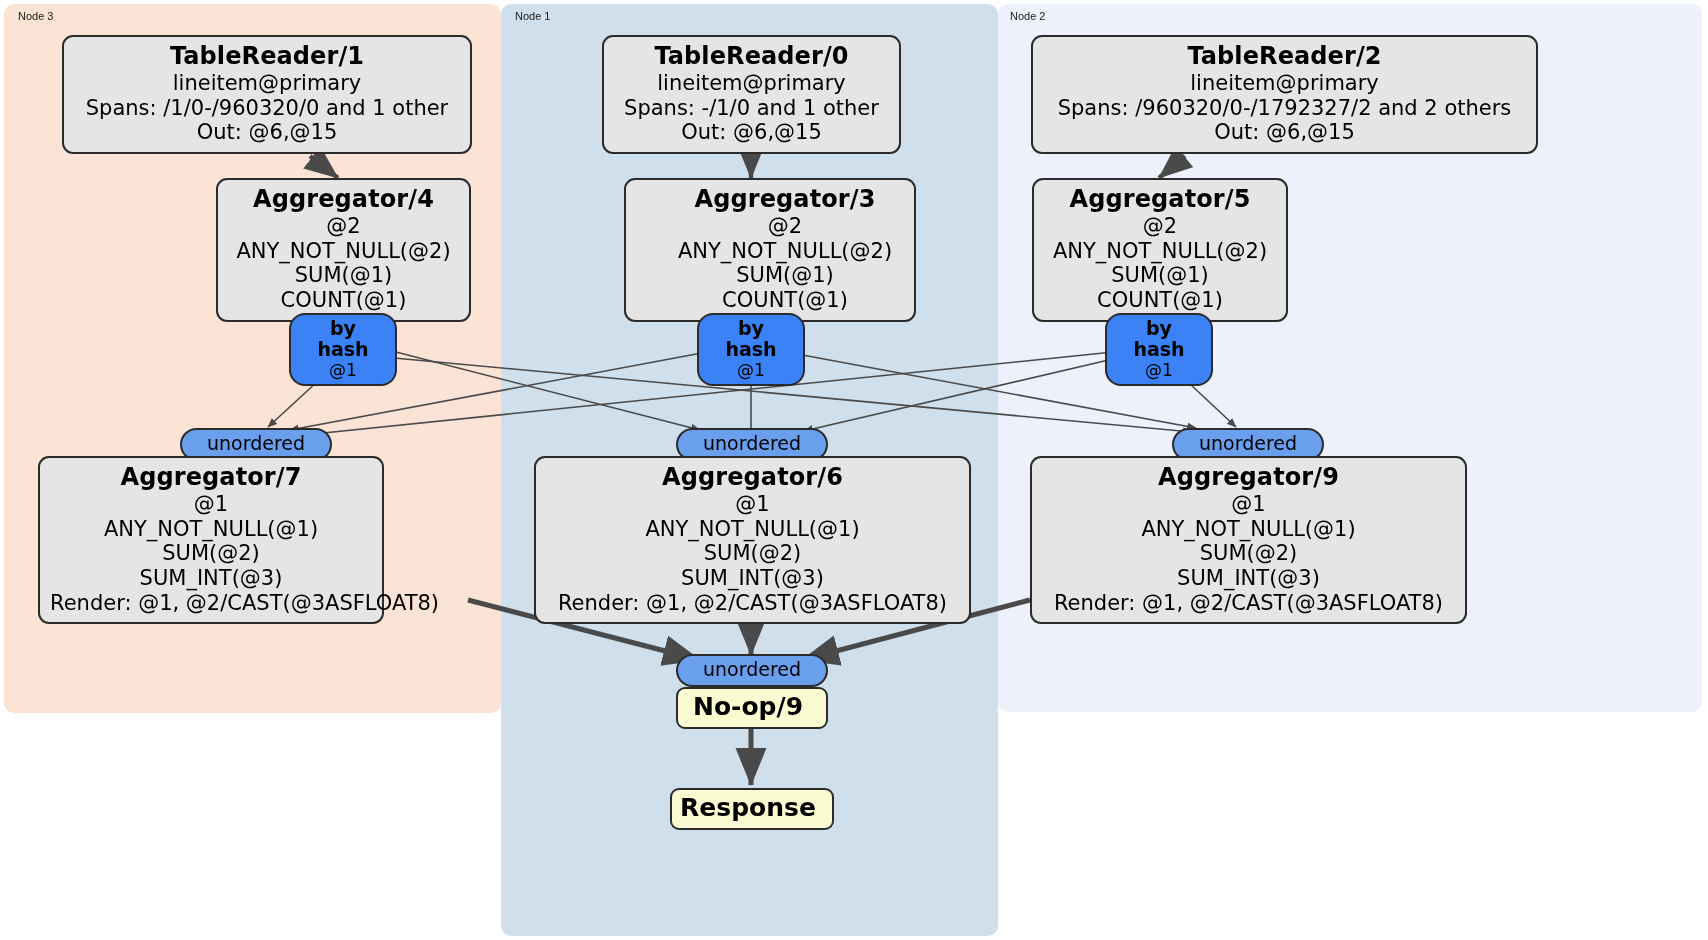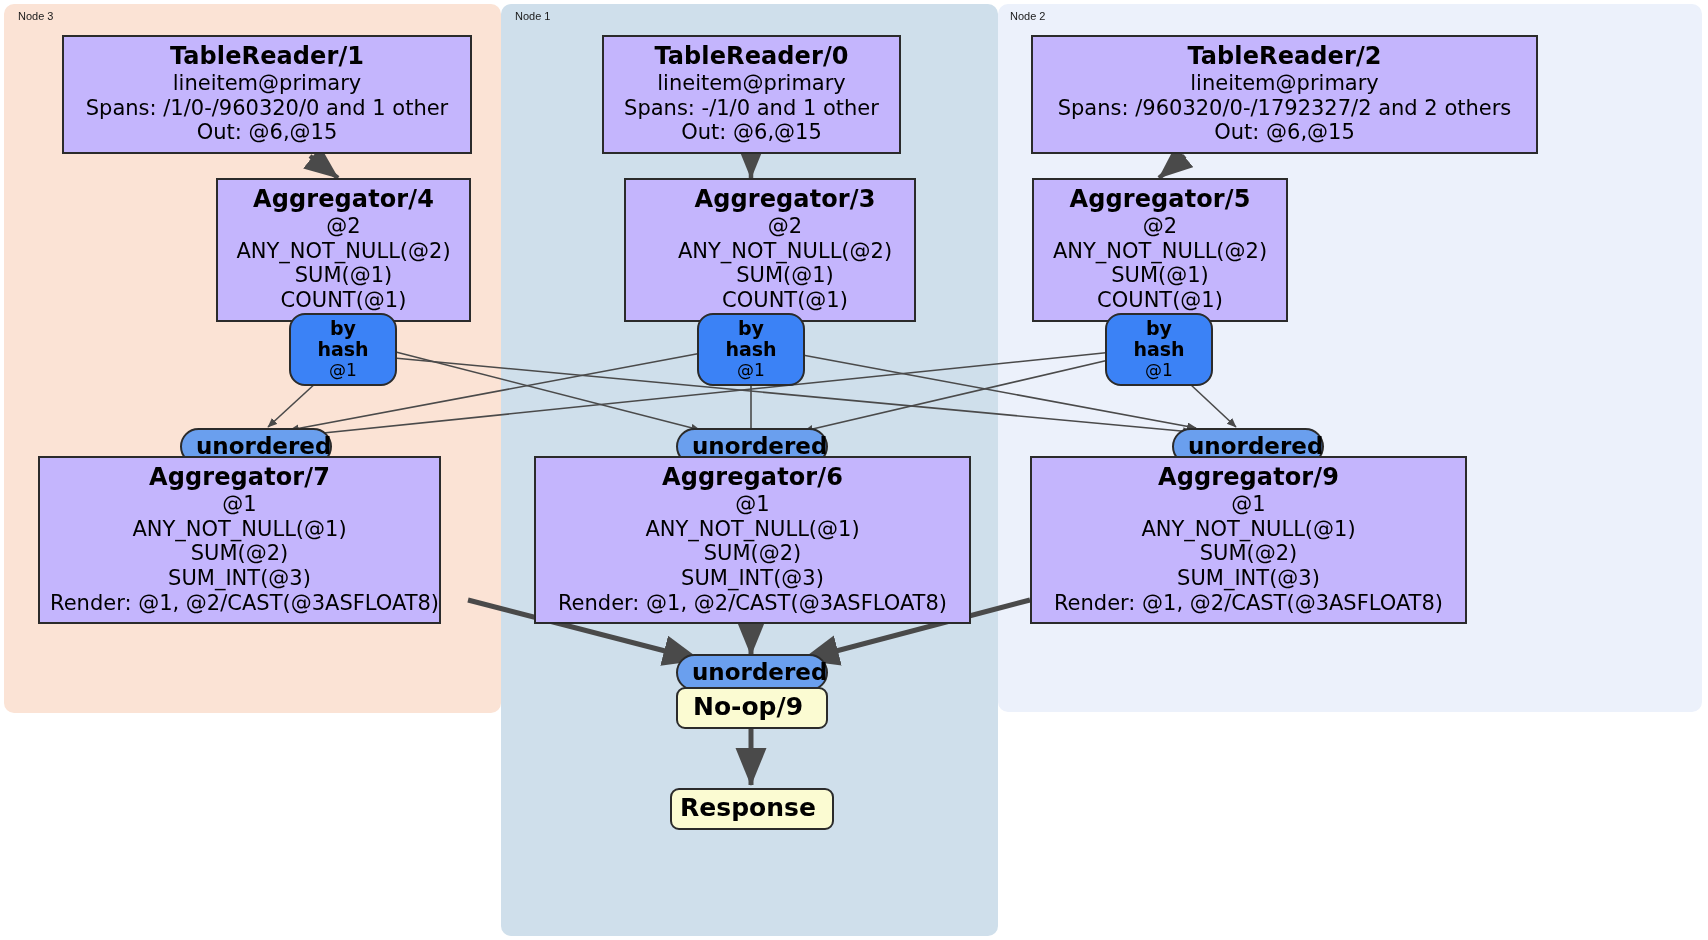--- a/index.html
+++ b/index.html
@@ -11,35 +11,35 @@
   
   .panel{position:absolute;border-radius:10px;}
   .panel-label{position:absolute;font-size:11px;color:#1a1a1a;
                font-family:"Liberation Sans",sans-serif;}
 
   
   #edges{position:absolute;left:0;top:0;width:1708px;height:940px;
          pointer-events:none;}
 
   
-  .box{position:absolute;background:#c4b5fd;border:2px solid #2b2b2b;
-       border-radius:0;text-align:center;box-sizing:border-box;
+  .box{position:absolute;background:#e5e5e5;border:2px solid #2b2b2b;
+       border-radius:11px;text-align:center;box-sizing:border-box;
        padding:6px 10px 7px 10px;color:#000;}
   .box .ttl{font-weight:bold;font-size:24px;line-height:1.16;
             letter-spacing:.1px;}
   .box .ln{font-size:21px;line-height:1.175;white-space:nowrap;}
 
   
   .oval{position:absolute;border:2px solid #2b2b2b;box-sizing:border-box;
         text-align:center;color:#000;}
   .byhash{background:#3b82f6;border-radius:16px;padding:3px 12px 4px 12px;}
   .byhash .t1{font-weight:bold;font-size:19px;line-height:1.12;}
   .byhash .t2{font-size:17px;line-height:1.12;}
   .unord{background:#6a9fee;border-radius:999px;padding:3px 14px 4px 14px;}
-  .unord .t1{font-weight:bold;font-size:23px;line-height:1.15;}
+  .unord .t1{font-weight:normal;font-size:19px;line-height:1.15;}
 
   .smallbox{position:absolute;background:#fbfbd2;border:2px solid #2b2b2b;
             border-radius:9px;text-align:center;box-sizing:border-box;
             padding:4px 16px 6px 8px;}
   .smallbox .ttl{font-weight:bold;font-size:25px;line-height:1.1;}
 </style>
 </head>
 <body>
 
 <div id="canvas">
@@ -146,21 +146,21 @@
   <div class="oval unord" style="left:180px;top:428px;width:152px;">
     <div class="t1">unordered</div>
   </div>
   <div class="oval unord" style="left:676px;top:428px;width:152px;">
     <div class="t1">unordered</div>
   </div>
   <div class="oval unord" style="left:1172px;top:428px;width:152px;">
     <div class="t1">unordered</div>
   </div>
 
-  <div class="box" style="left:38px;top:456px;width:403px;">
+  <div class="box" style="left:38px;top:456px;width:346px;">
     <div class="ttl">Aggregator/7</div>
     <div class="ln">@1</div>
     <div class="ln">ANY_NOT_NULL(@1)</div>
     <div class="ln">SUM(@2)</div>
     <div class="ln">SUM_INT(@3)</div>
     <div class="ln">Render: @1, @2/CAST(@3ASFLOAT8)</div>
   </div>
 
   <div class="box" style="left:534px;top:456px;width:437px;">
     <div class="ttl">Aggregator/6</div>

